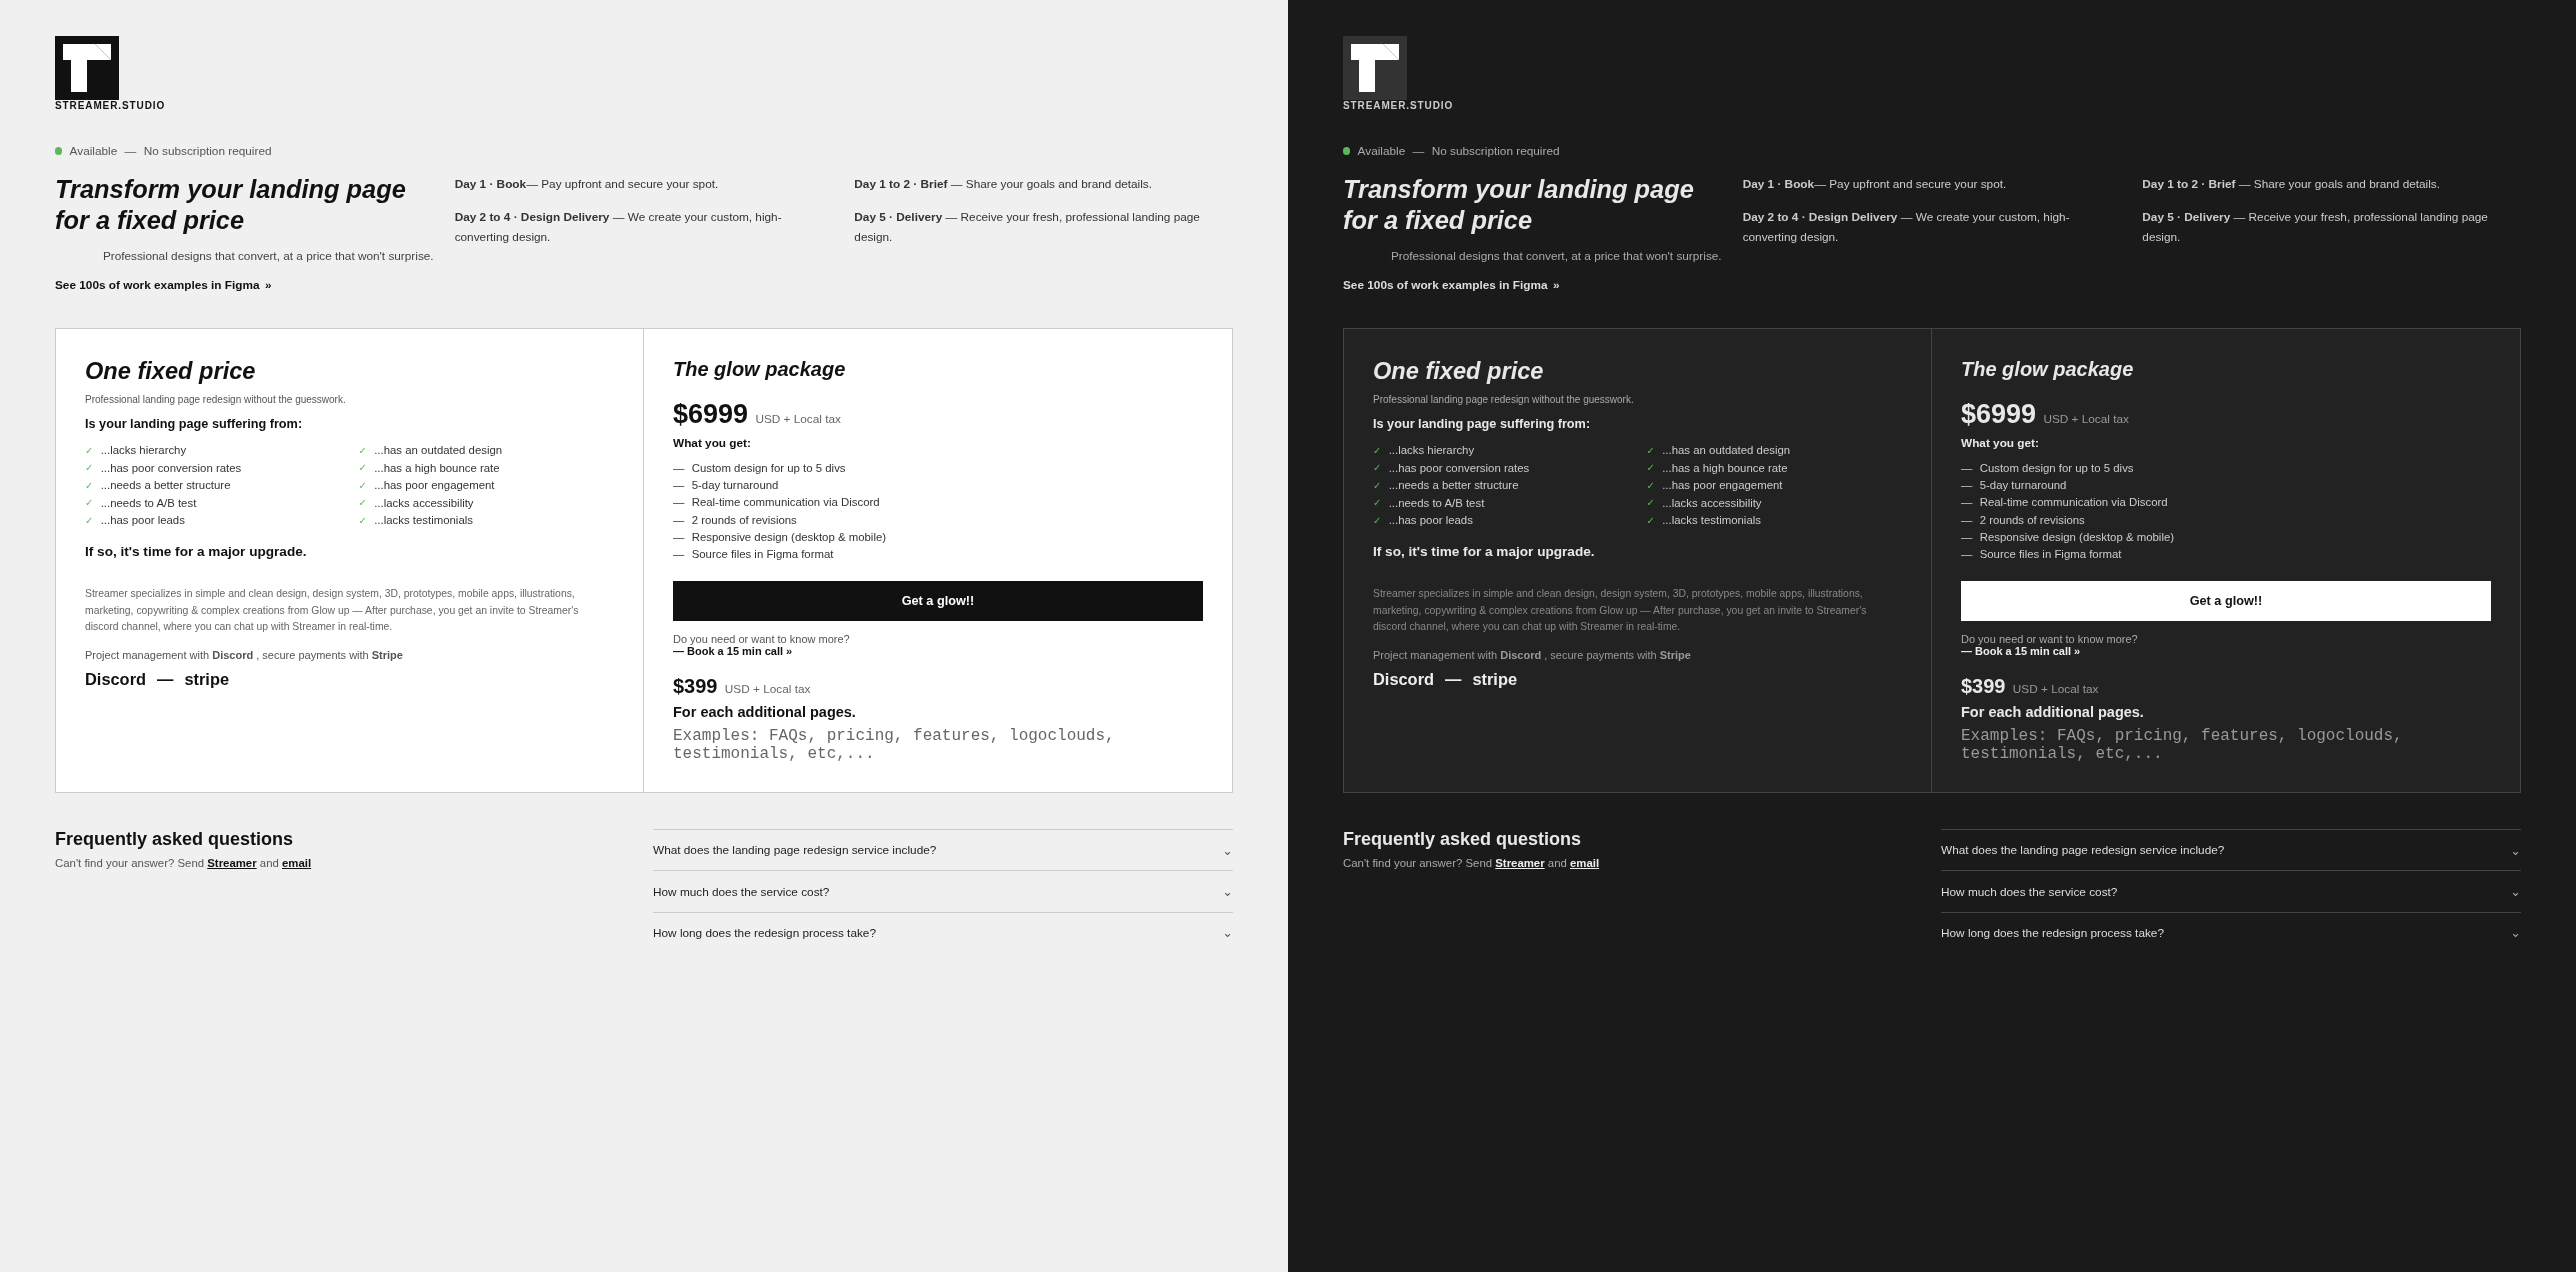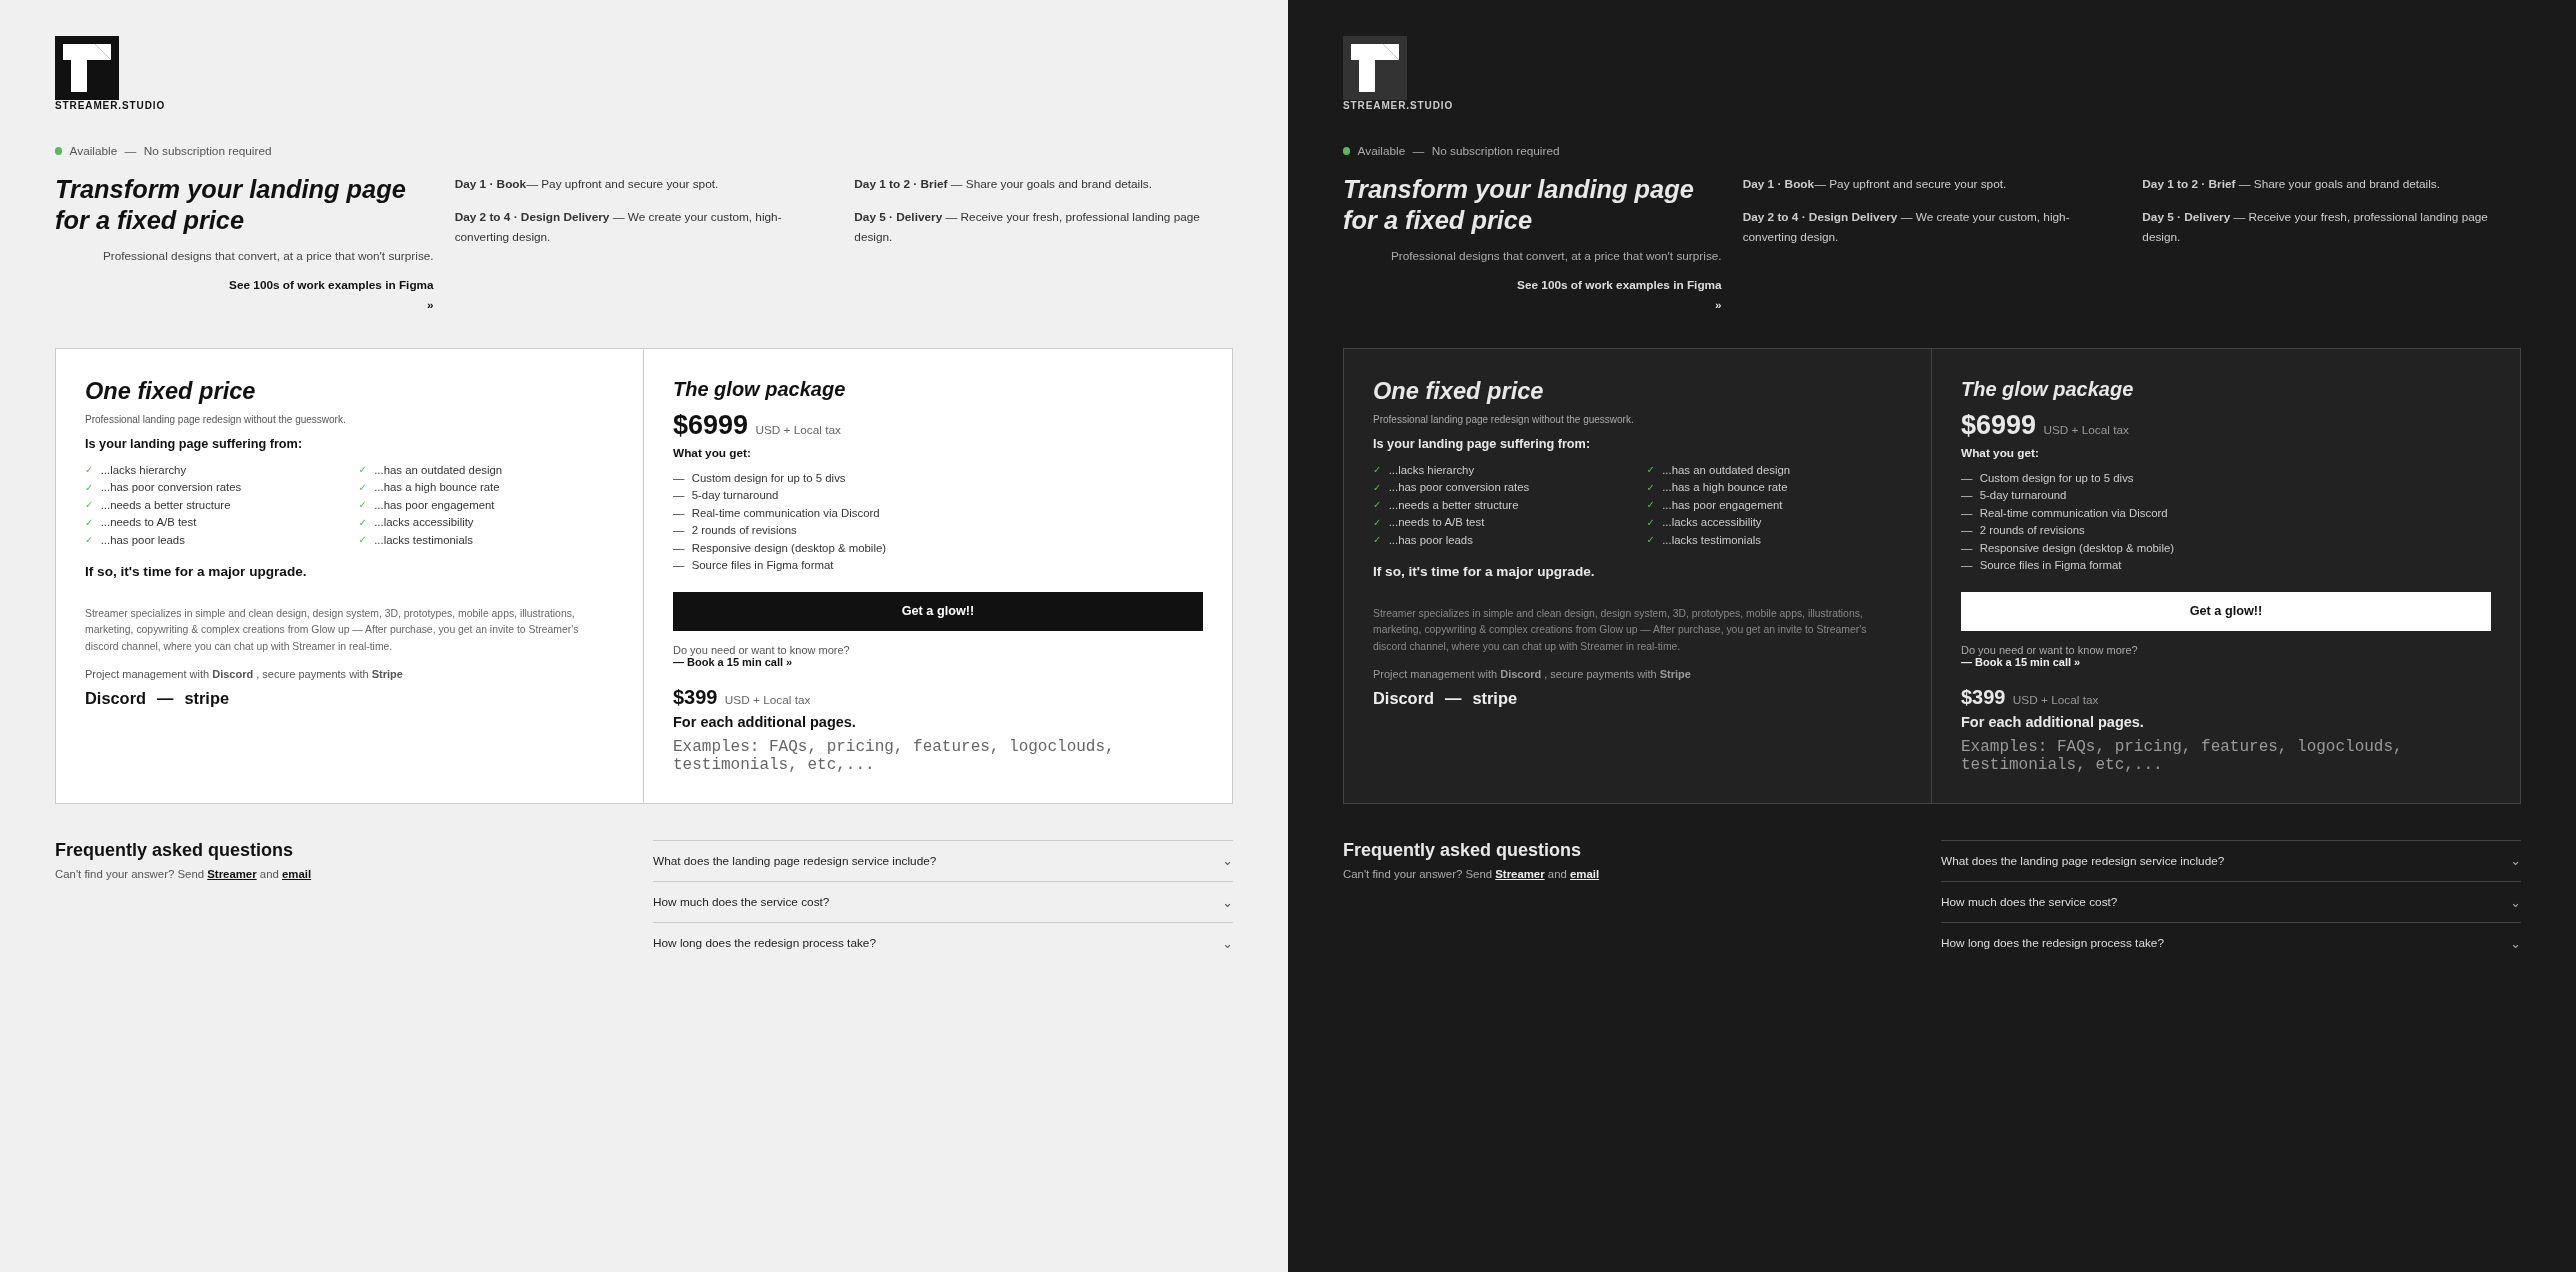--- a/index.html
+++ b/index.html
@@ -21,21 +21,21 @@
     .panel-light .available-text { color: #555; }
     .panel-dark .available-text { color: #aaa; }
 
     
     .hero-grid { display: grid; grid-template-columns: 1fr 1fr 1fr; gap: 21px; margin-bottom: 36px; }
     .hero-left { grid-column: 1; }
     .hero-title { font-size: 25.4px; font-style: italic; font-weight: 700; line-height: 1.2; margin-bottom: 12.7px; }
     .hero-subtitle { font-size: 11.8px; line-height: 1.5; margin-bottom: 12.7px; text-align: right; }
     .panel-light .hero-subtitle { color: #444; }
     .panel-dark .hero-subtitle { color: #aaa; }
-    .hero-link { font-size: 11.8px; font-weight: 600; display: flex; align-items: flex-end; gap: 5.5px; flex-direction: column; }
+    .hero-link { font-size: 11.8px; font-weight: 600; display: flex; align-items: flex-start; gap: 5.5px; }
     .panel-light .hero-link { color: #111; }
     .panel-dark .hero-link { color: #ddd; }
     .hero-link span { font-weight: 700; }
 
     .process-col { font-size: 11.8px; line-height: 1.7; }
     .panel-light .process-col { color: #333; }
     .panel-dark .process-col { color: #ccc; }
     .process-col strong { font-weight: 700; }
 
     
@@ -71,21 +71,21 @@
     .pm-text { font-size: 11px; margin-top: 12.7px; }
     .panel-light .pm-text { color: #555; }
     .panel-dark .pm-text { color: #999; }
     .pm-text strong { font-weight: 700; }
 
     .brand-row { margin-top: 9px; font-size: 16.4px; font-weight: 900; display: flex; align-items: center; gap: 11px; }
     .panel-light .brand-row { color: #111; }
     .panel-dark .brand-row { color: #eee; }
 
     
-    .package-title { font-size: 20px; font-style: italic; font-weight: 700; margin-bottom: 9px; }
+    .package-title { font-size: 20px; font-style: italic; font-weight: 700; margin-bottom: 18px; }
     .price-main { font-size: 27px; font-weight: 900; display: flex; align-items: baseline; gap: 7.3px; margin-bottom: 5.5px; }
     .price-suffix { font-size: 11.8px; font-weight: 400; }
     .panel-light .price-suffix { color: #666; }
     .panel-dark .price-suffix { color: #999; }
 
     .what-you-get { font-size: 11.8px; font-weight: 700; margin-bottom: 9px; }
 
     .feature-list { list-style: none; margin-bottom: 18px; }
     .feature-list li { font-size: 11.4px; padding: 2.7px 0; display: flex; align-items: flex-start; gap: 7.3px; }
     .panel-light .feature-list li { color: #333; }

